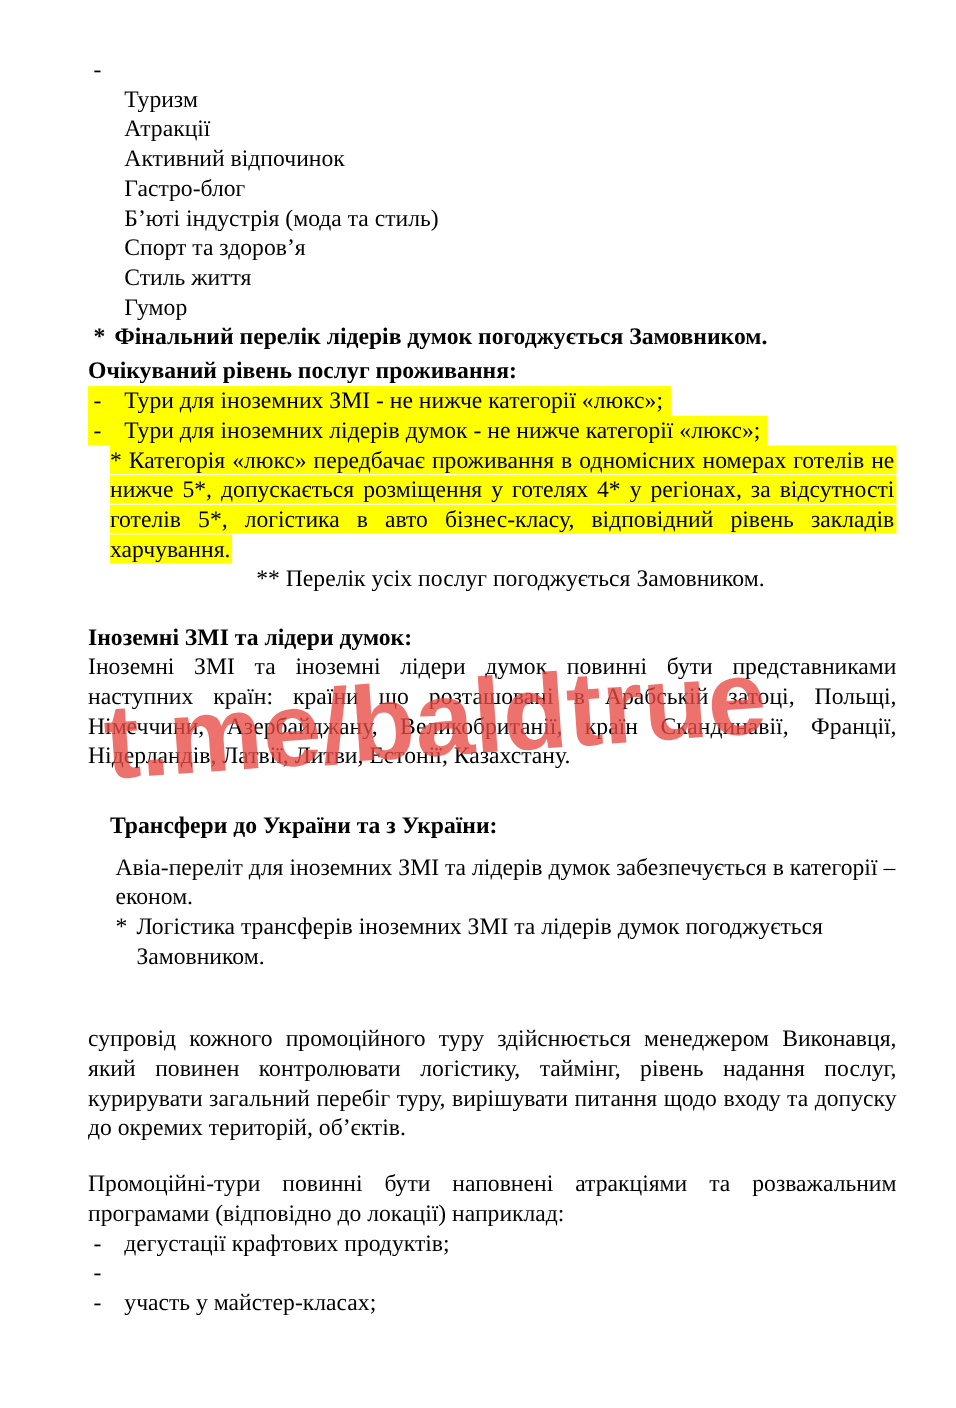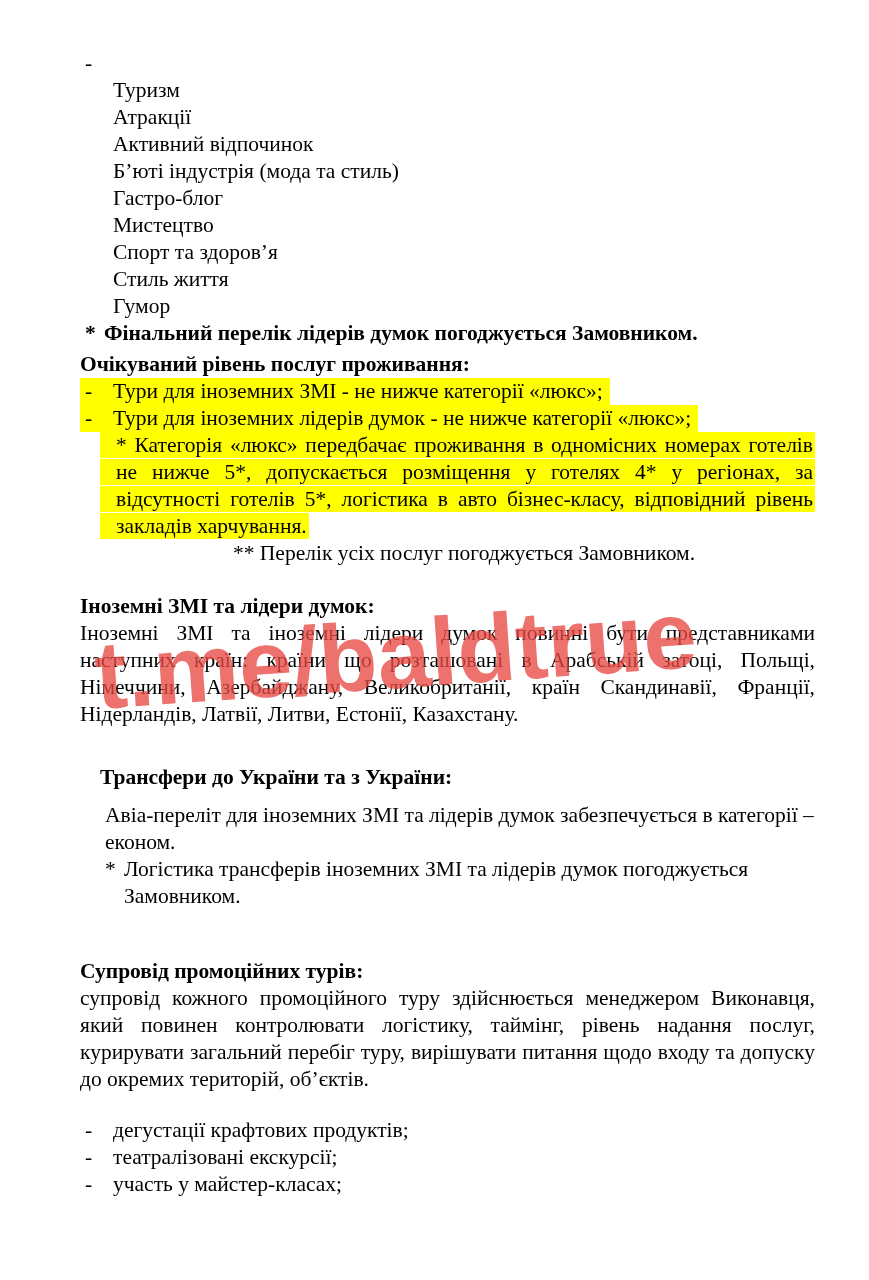--- a/index.html
+++ b/index.html
@@ -36,21 +36,21 @@
     display: inline-flex;
     align-items: baseline;
     padding-right: 7px;
   }
   .hl {  }
   .hl-para {
     margin-left: 20px;
     text-align: justify;
   }
   .hl-para .hl {
-    padding: 1px 2px 1px 16px;
+    padding: 1px 2px 1px 0;
     box-decoration-break: clone;
     -webkit-box-decoration-break: clone;
   }
   .note2 { margin-left: 33px; text-align: center; }
 
   .sec-accommodation { margin-top: 4px; }
   .sec-media { margin-top: 26px; }
   .sec-transfers { margin-top: 36px; margin-left: 20px; }
   .transfers-body { margin-top: 11px; padding-left: 5px; }
   .sec-support { margin-top: 48px; }
@@ -77,23 +77,22 @@
 <div class="page">
   <div class="content">
 
     <div class="sec-intro">
       <div class="line row">
         <span class="marker">-</span>
       </div>
       <div class="line indent-topic">Туризм</div>
       <div class="line indent-topic">Атракції</div>
       <div class="line indent-topic">Активний відпочинок</div>
+      <div class="line indent-topic">Гастро-блог</div>
       <div class="line indent-topic">Б’юті індустрія (мода та стиль)</div>
-      <div class="line indent-topic">Гастро-блог</div>
-      <div class="line indent-topic">Мистецтво</div>
       <div class="line indent-topic">Спорт та здоров’я</div>
       <div class="line indent-topic">Стиль життя</div>
       <div class="line indent-topic">Гумор</div>
       <div class="line row bold">
         <span class="marker star">*</span>
         <span>Фінальний перелік лідерів думок погоджується Замовником.</span>
       </div>
     </div>
 
     <div class="sec-accommodation">
@@ -124,32 +123,31 @@
     <div class="sec-transfers">
       <div class="line heading">Трансфери до України та з України:</div>
       <div class="line transfers-body">Авіа-переліт для іноземних ЗМІ та лідерів думок забезпечується в категорії – економ.</div>
       <div class="line row">
         <span class="marker star">*</span>
         <span>Логістика трансферів іноземних ЗМІ та лідерів думок погоджується Замовником.</span>
       </div>
     </div>
 
     <div class="sec-support">
-      <div class="line heading">Супровід промоційних турів:</div>
       <div class="just">супровід кожного промоційного туру здійснюється менеджером Виконавця, який повинен контролювати логістику, таймінг, рівень надання послуг, курирувати загальний перебіг туру, вирішувати питання щодо входу та допуску до окремих територій, об’єктів.</div>
     </div>
 
     <div class="sec-attractions">
+      <div class="just">Промоційні-тури повинні бути наповнені атракціями та розважальним програмами (відповідно до локації) наприклад:</div>
       <div class="line row">
         <span class="marker">-</span>
         <span>дегустації крафтових продуктів;</span>
       </div>
       <div class="line row">
         <span class="marker">-</span>
-        <span>театралізовані екскурсії;</span>
       </div>
       <div class="line row">
         <span class="marker">-</span>
         <span>участь у майстер-класах;</span>
       </div>
     </div>
 
   </div>
 
   <div class="watermark" style="color: rgba(232, 73, 66, 0.78);">t.me/baldtrue</div>

